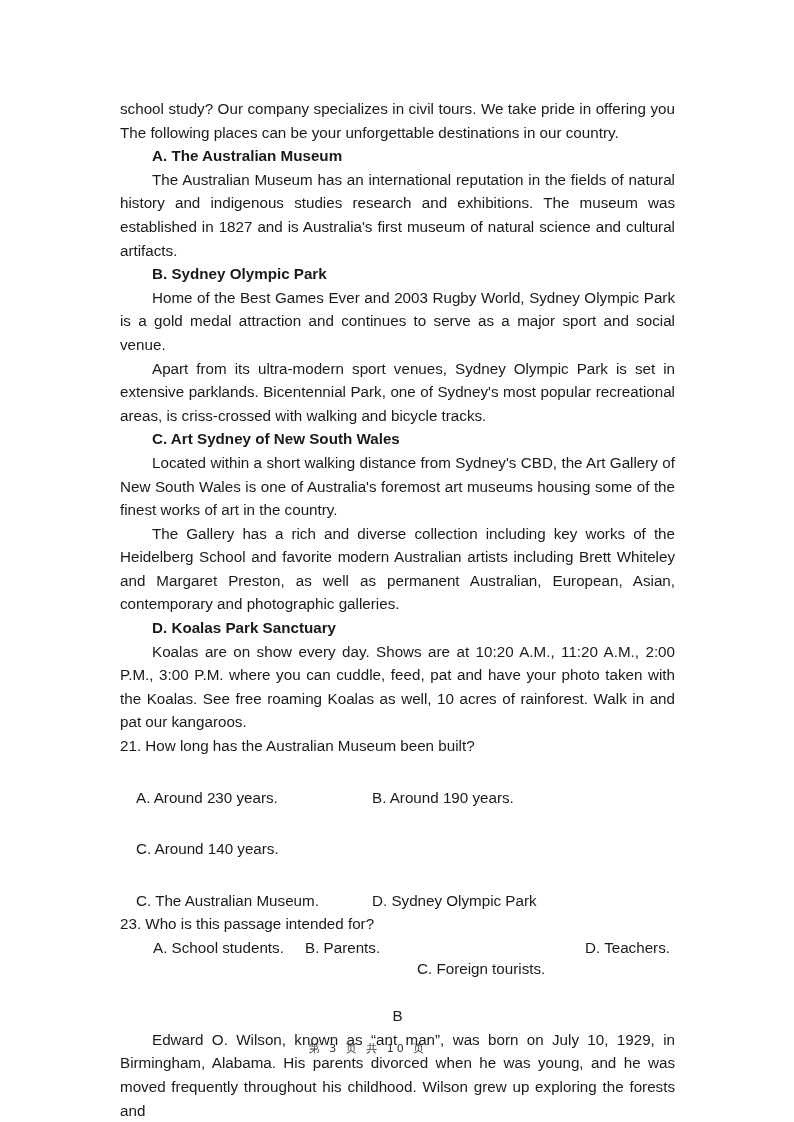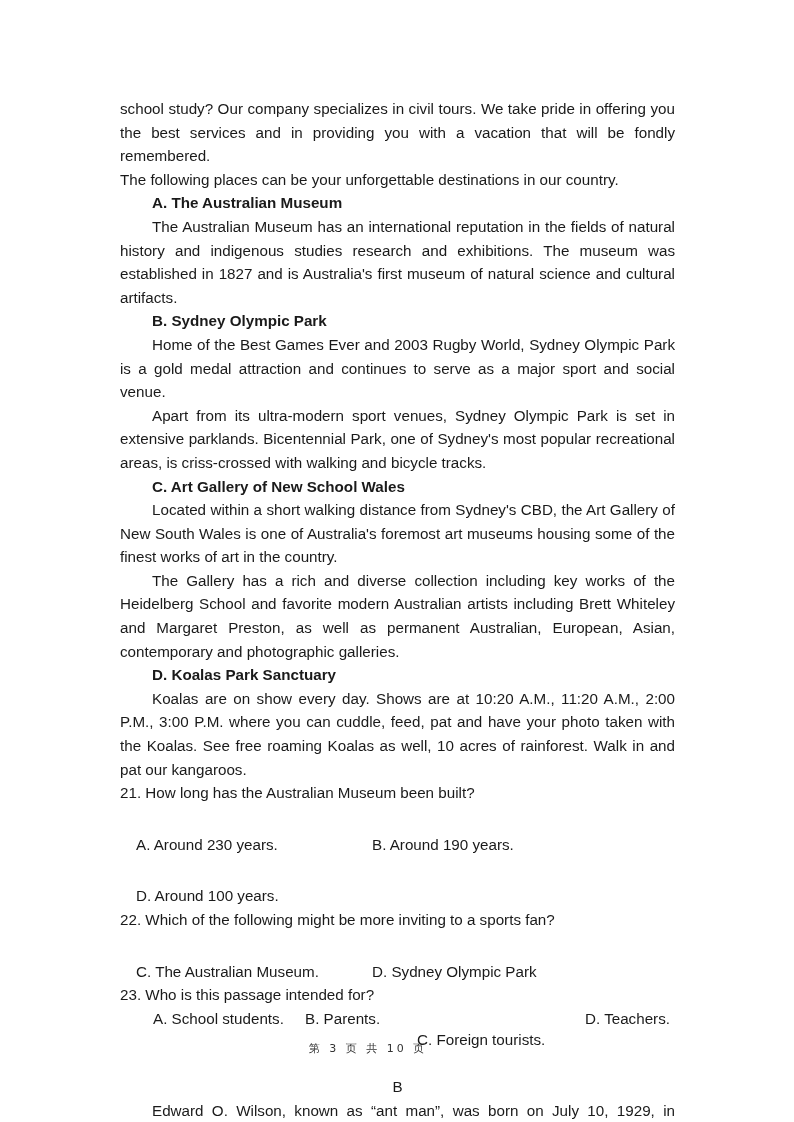--- a/index.html
+++ b/index.html
@@ -23,50 +23,48 @@
     position: absolute; top: 1041px; left: 7px; width: 722px; text-align: center;
     font-family: "DejaVu Sans", sans-serif; font-size: 11px; color: #333; letter-spacing: 3px;
   }
 </style>
 </head>
 <body>
 
 <div class="page">
 
   <p class="justify-all">school study? Our company specializes in civil tours. We take pride in offering you</p>
-  <p class="justify-all">the best services and in providing you with a vacation that will be fondly remembered.</p>
   <p>The following places can be your unforgettable destinations in our country.</p>
 
   <p class="heading">A. The Australian Museum</p>
   <p class="indent">The Australian Museum has an international reputation in the fields of natural history and indigenous studies research and exhibitions. The museum was established in 1827 and is Australia's first museum of natural science and cultural artifacts.</p>
 
   <p class="heading">B. Sydney Olympic Park</p>
   <p class="indent">Home of the Best Games Ever and 2003 Rugby World, Sydney Olympic Park is a gold medal attraction and continues to serve as a major sport and social venue.</p>
   <p class="indent">Apart from its ultra-modern sport venues, Sydney Olympic Park is set in extensive parklands. Bicentennial Park, one of Sydney's most popular recreational areas, is criss-crossed with walking and bicycle tracks.</p>
 
-  <p class="heading">C. Art Gallery of New School Wales</p>
+  <p class="heading">C. Art Sydney of New South Wales</p>
   <p class="indent">Located within a short walking distance from Sydney's CBD, the Art Gallery of New South Wales is one of Australia's foremost art museums housing some of the finest works of art in the country.</p>
   <p class="indent">The Gallery has a rich and diverse collection including key works of the Heidelberg School and favorite modern Australian artists including Brett Whiteley and Margaret Preston, as well as permanent Australian, European, Asian, contemporary and photographic galleries.</p>
 
   <p class="heading">D. Koalas Park Sanctuary</p>
   <p class="indent">Koalas are on show every day. Shows are at 10:20 A.M., 11:20 A.M., 2:00 P.M., 3:00 P.M. where you can cuddle, feed, pat and have your photo taken with the Koalas. See free roaming Koalas as well, 10 acres of rainforest. Walk in and pat our kangaroos.</p>
 
   <div>
     <p class="q">21. How long has the Australian Museum been built?</p>
     <div class="opts two">
       <span>A. Around 230 years.</span>
       <span>B. Around 190 years.</span>
     </div>
     <div class="opts two">
-      <span>D. Around 100 years.</span>
+      <span>C. Around 140 years.</span>
     </div>
   </div>
 
   <div>
-    <p class="q">22. Which of the following might be more inviting to a sports fan?</p>
     <div class="opts two">
       <span>C. The Australian Museum.</span>
       <span>D. Sydney Olympic Park</span>
     </div>
   </div>
 
   <div>
     <p class="q">23. Who is this passage intended for?</p>
     <div class="opts four">
       <span>A. School students.</span>

